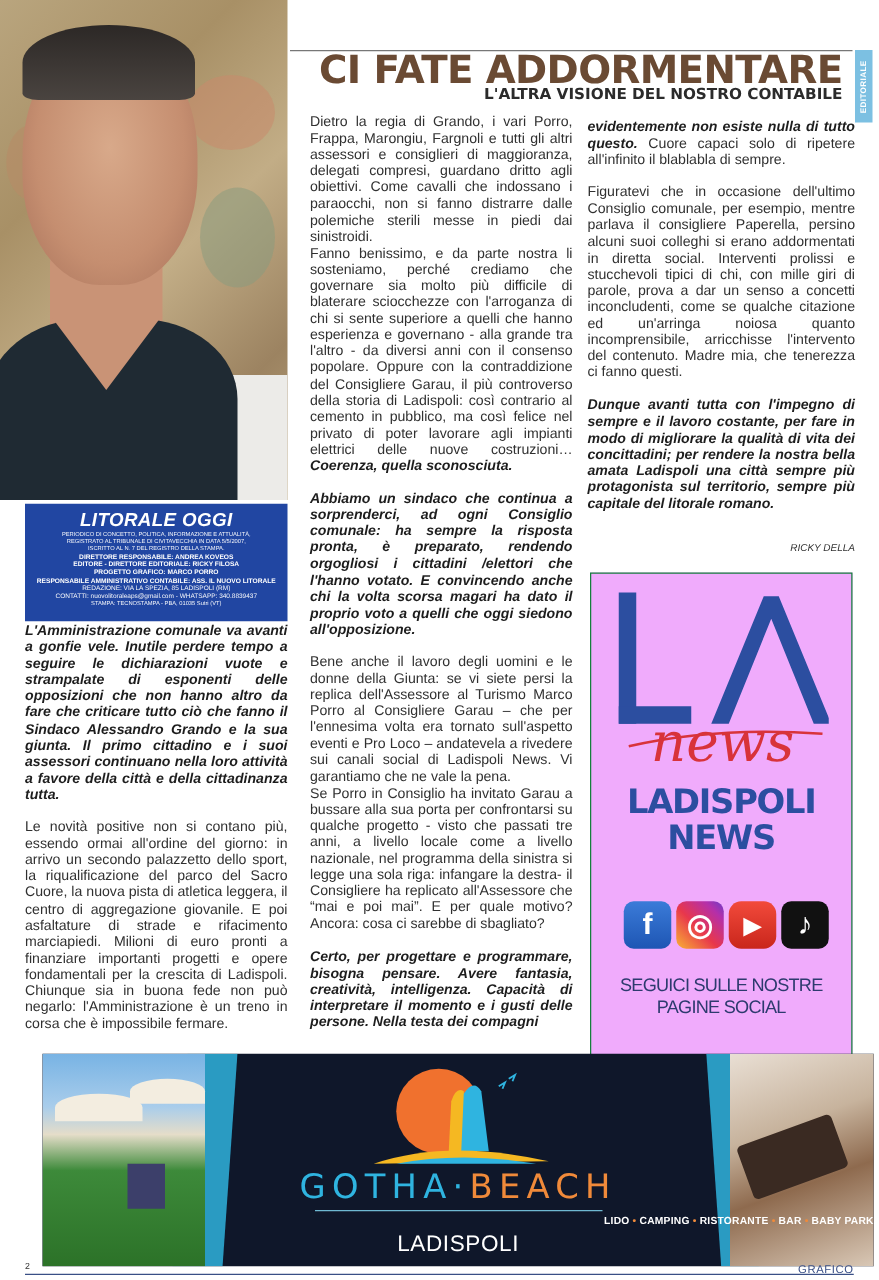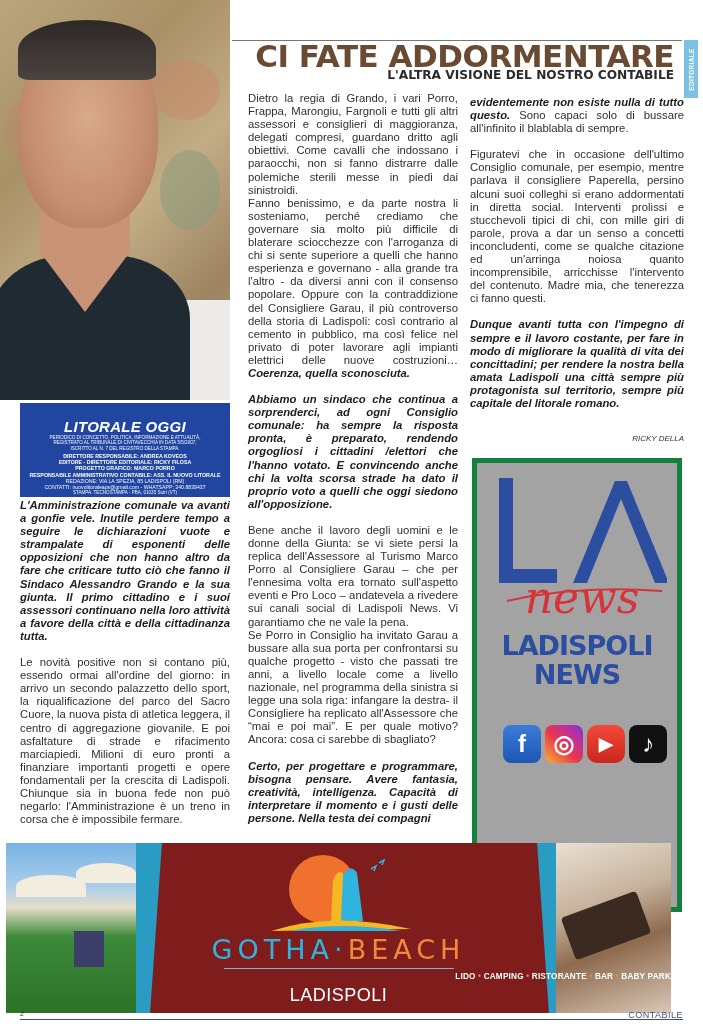--- a/index.html
+++ b/index.html
@@ -16,21 +16,21 @@
   .photo .hair { position: absolute; left: 18px; top: 20px; width: 138px; height: 60px; border-radius: 55% 55% 10% 10%;
     background: linear-gradient(180deg, #2c2826 0%, #4a4440 100%); }
   .photo .neck { position: absolute; left: 40px; top: 200px; width: 90px; height: 90px; background: #c99376; border-radius: 10px; }
   .photo .shirt { position: absolute; left: -10px; top: 255px; width: 200px; height: 160px; border-radius: 40% 40% 0 0;
     background: #1f2a33; }
   .photo .vneck { position: absolute; left: 40px; top: 252px; width: 0; height: 0; border-left: 45px solid transparent;
     border-right: 45px solid transparent; border-top: 60px solid #c99376; }
 
   
   .masthead { position: absolute; left: 20px; top: 403px; width: 210px; height: 94px; background: #2146a2;
-    color: #fff; text-align: center; padding-top: 16px; }
+    color: #fff; text-align: center; padding-top: 6px; }
   .masthead .mh-title { font-weight: bold; font-style: italic; font-size: 15px; letter-spacing: .3px; line-height: 16px; }
   .masthead .mh-small { font-size: 4.6px; line-height: 5.3px; opacity: .95; }
   .masthead .mh-bold { font-size: 5.3px; line-height: 6.2px; font-weight: bold; }
   .masthead .gap { height: 2px; }
 
   
   .col { position: absolute; font-size: 11.3px; line-height: 13.1px; text-align: justify; color: #303030; }
   .col p { margin-bottom: 13px; }
   .col p.tight { margin-bottom: 0; }
   .col .it { font-style: italic; font-weight: bold; color: #1d1d1d; }
@@ -43,36 +43,36 @@
   .top-rule { position: absolute; left: 232px; top: 40px; width: 450px; height: 1px; background: #777; }
   .headline { position: absolute; left: 244px; top: 38px; width: 430px; text-align: right; font-family: "DejaVu Sans", sans-serif;
     font-weight: bold; font-size: 31px; letter-spacing: -0.5px; color: #6a4a33; line-height: 36px; }
   .subhead { position: absolute; left: 300px; top: 68px; width: 374px; text-align: right; font-family: "DejaVu Sans", sans-serif;
     font-weight: bold; font-size: 12.2px; color: #2b2b2b; line-height: 14px; }
   .editoriale-tab { position: absolute; left: 684px; top: 40px; width: 14px; height: 58px; background: #7cc0e2;
     display: flex; align-items: center; justify-content: center; }
   .editoriale-tab span { transform: rotate(-90deg); color: #fff; font-size: 6.5px; font-weight: bold; letter-spacing: .3px; white-space: nowrap; }
 
   
-  .ad-la { position: absolute; left: 472px; top: 458px; width: 210px; height: 454px; border: 5px solid #15803d; background: #a3a3a3; }
+  .ad-la { position: absolute; left: 472px; top: 458px; width: 210px; height: 454px; border: 1px solid #15803d; background: #f0abfc; }
   .la-logo { position: absolute; left: 20px; top: 10px; width: 170px; height: 150px; }
   .la-name { position: absolute; left: 0; top: 168px; width: 100%; text-align: center; color: #2c4ea0;
     font-family: "DejaVu Sans", sans-serif; font-weight: bold; font-size: 27px; line-height: 29px; letter-spacing: -1px; }
   .socials { position: absolute; left: 18px; top: 262px; width: 180px; display: flex; gap: 4px; justify-content: center; }
   .soc { width: 38px; height: 38px; border-radius: 8px; display: flex; align-items: center; justify-content: center;
     color: #fff; font-weight: bold; font-size: 24px; }
   .soc.fb { background: linear-gradient(180deg,#3b7bd8,#1e56b4); }
   .soc.ig { background: linear-gradient(45deg,#f9b233,#e8374c 45%,#b52fa9 80%,#6c3bc8); }
   .soc.yt { background: linear-gradient(180deg,#f24a3b,#c9261c); border-radius: 10px; }
   .soc.tt { background: #111; }
   .la-follow { position: absolute; left: 0; top: 322px; width: 100%; text-align: center; color: #2d3a6e; font-size: 14.5px;
     line-height: 17px; letter-spacing: -0.6px; }
 
   
-  .banner { position: absolute; left: 6px; top: 843px; width: 665px; height: 170px; background: #7f1d1d; overflow: hidden; }
+  .banner { position: absolute; left: 34px; top: 843px; width: 665px; height: 170px; background: #0f172a; overflow: hidden; }
   .banner .pic-left { position: absolute; left: 0; top: 0; width: 130px; height: 170px;
     background: linear-gradient(180deg, #78b3e4 0%, #a9cdeb 25%, #e5ddc9 38%, #3d8a3a 55%, #2c7228 100%); }
   .banner .pic-left .umbrella { position: absolute; border-radius: 50% 50% 0 0; background: #f3ede0; }
   .banner .pic-left-edge { position: absolute; left: 110px; top: 0; width: 40px; height: 170px; background: #2a9bc2;
     transform: skewX(-4deg); }
   .banner .pic-right { position: absolute; right: 0; top: 0; width: 115px; height: 170px;
     background: linear-gradient(160deg, #e9dfd4 0%, #c7b39d 35%, #8e6a4e 60%, #d9c8b6 100%); }
   .banner .pic-right-edge { position: absolute; right: 98px; top: 0; width: 30px; height: 170px; background: #2a9bc2;
     transform: skewX(4deg); }
   .gotha-logo { position: absolute; left: 255px; top: 8px; width: 160px; height: 85px; }
@@ -129,28 +129,28 @@
 </div>
 
 <div class="col col1">
   <p class="it">L'Amministrazione comunale va avanti a gonfie vele. Inutile perdere tempo a seguire le dichiarazioni vuote e strampalate di esponenti delle opposizioni che non hanno altro da fare che criticare tutto ciò che fanno il Sindaco Alessandro Grando e la sua giunta. Il primo cittadino e i suoi assessori continuano nella loro attività a favore della città e della cittadinanza tutta.</p>
   <p>Le novità positive non si contano più, essendo ormai all'ordine del giorno: in arrivo un secondo palazzetto dello sport, la riqualificazione del parco del Sacro Cuore, la nuova pista di atletica leggera, il centro di aggregazione giovanile. E poi asfaltature di strade e rifacimento marciapiedi. Milioni di euro pronti a finanziare importanti progetti e opere fondamentali per la crescita di Ladispoli. Chiunque sia in buona fede non può negarlo: l'Amministrazione è un treno in corsa che è impossibile fermare.</p>
 </div>
 
 <div class="col col2">
   <p class="tight">Dietro la regia di Grando, i vari Porro, Frappa, Marongiu, Fargnoli e tutti gli altri assessori e consiglieri di maggioranza, delegati compresi, guardano dritto agli obiettivi. Come cavalli che indossano i paraocchi, non si fanno distrarre dalle polemiche sterili messe in piedi dai sinistroidi.</p>
   <p><span>Fanno benissimo, e da parte nostra li sosteniamo, perché crediamo che governare sia molto più difficile di blaterare sciocchezze con l'arroganza di chi si sente superiore a quelli che hanno esperienza e governano - alla grande tra l'altro - da diversi anni con il consenso popolare. Oppure con la contraddizione del Consigliere Garau, il più controverso della storia di Ladispoli: così contrario al cemento in pubblico, ma così felice nel privato di poter lavorare agli impianti elettrici delle nuove costruzioni…</span> <span class="it">Coerenza, quella sconosciuta.</span></p>
-  <p class="it">Abbiamo un sindaco che continua a sorprenderci, ad ogni Consiglio comunale: ha sempre la risposta pronta, è preparato, rendendo orgogliosi i cittadini /elettori che l'hanno votato. E convincendo anche chi la volta scorsa strade ha dato il proprio voto a quelli che oggi siedono all'opposizione.</p>
+  <p class="it">Abbiamo un sindaco che continua a sorprenderci, ad ogni Consiglio comunale: ha sempre la risposta pronta, è preparato, rendendo orgogliosi i cittadini /elettori che l'hanno votato. E convincendo anche chi la volta scorsa magari ha dato il proprio voto a quelli che oggi siedono all'opposizione.</p>
   <p class="tight">Bene anche il lavoro degli uomini e le donne della Giunta: se vi siete persi la replica dell'Assessore al Turismo Marco Porro al Consigliere Garau – che per l'ennesima volta era tornato sull'aspetto eventi e Pro Loco – andatevela a rivedere sui canali social di Ladispoli News. Vi garantiamo che ne vale la pena.</p>
   <p>Se Porro in Consiglio ha invitato Garau a bussare alla sua porta per confrontarsi su qualche progetto - visto che passati tre anni, a livello locale come a livello nazionale, nel programma della sinistra si legge una sola riga: infangare la destra- il Consigliere ha replicato all'Assessore che “mai e poi mai”. E per quale motivo? Ancora: cosa ci sarebbe di sbagliato?</p>
   <p class="it tight">Certo, per progettare e programmare, bisogna pensare. Avere fantasia, creatività, intelligenza. Capacità di interpretare il momento e i gusti delle persone. Nella testa dei compagni</p>
 </div>
 
 <div class="col col3">
-  <p><span class="it">evidentemente non esiste nulla di tutto questo.</span><span> Sono capaci solo di bussare all'infinito il blablabla di sempre.</span></p>
+  <p><span class="it">evidentemente non esiste nulla di tutto questo.</span><span> Cuore capaci solo di ripetere all'infinito il blablabla di sempre.</span></p>
   <p>Figuratevi che in occasione dell'ultimo Consiglio comunale, per esempio, mentre parlava il consigliere Paperella, persino alcuni suoi colleghi si erano addormentati in diretta social. Interventi prolissi e stucchevoli tipici di chi, con mille giri di parole, prova a dar un senso a concetti inconcludenti, come se qualche citazione ed un'arringa noiosa quanto incomprensibile, arricchisse l'intervento del contenuto. Madre mia, che tenerezza ci fanno questi.</p>
   <p class="it tight">Dunque avanti tutta con l'impegno di sempre e il lavoro costante, per fare in modo di migliorare la qualità di vita dei concittadini; per rendere la nostra bella amata Ladispoli una città sempre più protagonista sul territorio, sempre più capitale del litorale romano.</p>
   <div class="byline">RICKY DELLA</div>
 </div>
 
 <div class="ad-la">
   <svg class="la-logo" viewBox="0 0 170 150">
     <rect x="2" y="5" width="14" height="105" fill="#2c4ea0"></rect>
     <rect x="2" y="96" width="58" height="14" fill="#2c4ea0"></rect>
     <polygon points="118,8 130,8 172,110 158,110 124,26 90,110 76,110" fill="#2c4ea0"></polygon>
@@ -168,20 +168,24 @@
     <div class="soc ig">
         <span>◎</span>
       </div>
     <div class="soc yt">
         <span style="font-size:18px;">▶</span>
       </div>
     <div class="soc tt">
         <span>♪</span>
       </div>
   </div>
+  <div class="la-follow">
+    <div>SEGUICI SULLE NOSTRE</div>
+    <div>PAGINE SOCIAL</div>
+  </div>
 </div>
 
 <div class="banner">
   <div class="pic-left-edge"></div>
   <div class="pic-left">
     <div class="umbrella" style="left:10px;top:32px;width:70px;height:22px;"></div>
     <div class="umbrella" style="left:70px;top:20px;width:60px;height:20px;"></div>
     <div style="position:absolute;left:68px;top:88px;width:30px;height:36px;background:#3c3f6a;"></div>
   </div>
   <div class="pic-right-edge"></div>
@@ -204,14 +208,14 @@
     <span>LIDO</span> <span class="dot">•</span>
     <span>CAMPING</span> <span class="dot">•</span>
     <span>RISTORANTE</span> <span class="dot">•</span>
     <span>BAR</span> <span class="dot">•</span>
     <span>BABY PARK</span>
   </div>
   <div class="gotha-city">LADISPOLI</div>
 </div>
 
 <div class="page-num">2</div>
-<div class="footer-brand">CONTABILE</div>
+<div class="footer-brand">GRAFICO</div>
 <div class="footer-rule"></div>
 
 </body></html>

